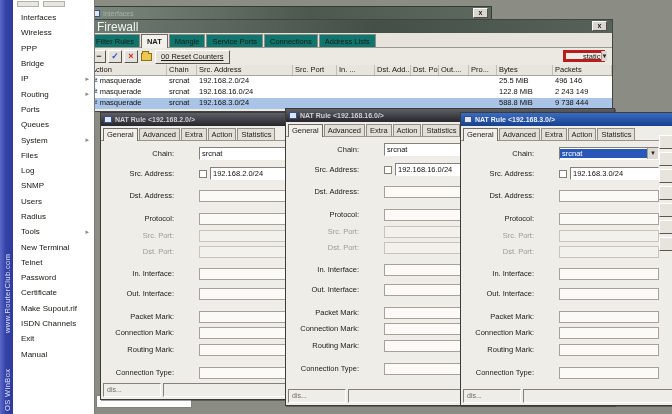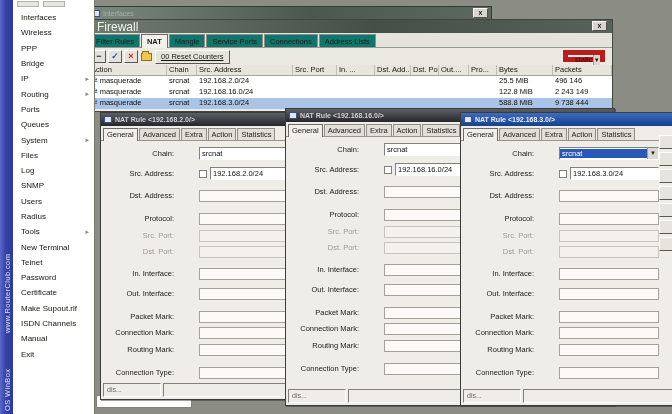--- a/index.html
+++ b/index.html
@@ -35,21 +35,21 @@
   .ftab.active{background:#f2f0ea;font-weight:bold;position:relative;margin-bottom:-1px;padding-bottom:2px;border-color:#6f6b64;}
   .fw-toolbar{height:17px;display:flex;align-items:center;gap:2px;padding:1px 3px;position:relative;background:#ece9e2;}
   .tbtn{width:14px;height:13px;background:#e4e1da;border:1px solid;border-color:#fff #5c584f #5c584f #fff;
     font-size:9px;line-height:11px;text-align:center;font-weight:bold;}
   .tbtn.chk{color:#2253c4;}
   .tbtn.crs{color:#c42222;}
   .tbtn.mns{color:#222;}
   .folder{width:11px;height:8px;background:#ecc84e;border:1px solid #8a7418;position:relative;margin:0 1px;}
   .folder:before{content:"";position:absolute;left:0;top:-3px;width:5px;height:2px;background:#ecc84e;border:1px solid #8a7418;border-bottom:none;}
   .wbtn{height:14px;background:#e7e4dd;border:1px solid;border-color:#fff #5c584f #5c584f #fff;font-size:7.5px;padding:0 5px;line-height:12px;color:#16160f;white-space:nowrap;text-decoration:underline;}
-  .static-dd{position:absolute;right:7px;top:2px;width:42px;height:12px;background:#efede7;border:5px solid #b91c1c;display:flex;font-size:7.5px;padding-left:7px;color:#16160f;}
+  .static-dd{position:absolute;right:7px;top:2px;width:42px;height:12px;background:#efede7;border:3px solid #b91c1c;display:flex;align-items:center;font-size:7.5px;padding-left:17px;color:#16160f;}
   .static-dd .arr{margin-left:auto;width:10px;height:10px;background:#dbd8cf;border-left:1px solid #a39f95;font-size:6px;line-height:10px;text-align:center;color:#222;}
 
   .fw-thead{height:11px;display:flex;background:#e8e5de;border-bottom:1px solid #a8a59d;font-size:7.5px;color:#16160f;}
   .hc{padding:0 2px;border-right:1px solid #c2bfb7;overflow:hidden;white-space:nowrap;line-height:10px;}
   .fw-rows{background:#fff;}
   .frw{height:11px;display:flex;font-size:7.5px;color:#10100c;background:#fff;}
   .frw.sel{background:#a9c4e6;}
   .cc{padding:0 2px;overflow:hidden;white-space:nowrap;line-height:10px;}
   .num{text-align:left;}
   .act-ico{color:#3a62a2;font-size:8px;margin-right:2px;}
@@ -603,21 +603,21 @@
       <div class="menu-item">
           <span>Certificate</span>
         </div>
       <div class="menu-item">
           <span>Make Supout.rif</span>
         </div>
       <div class="menu-item">
           <span>ISDN Channels</span>
         </div>
       <div class="menu-item">
+          <span>Exit</span>
+        </div>
+      <div class="menu-item">
           <span>Manual</span>
         </div>
-      <div class="menu-item">
-          <span>Exit</span>
-        </div>
     </div>
   </div>
 
 </div>
 
 </body></html>

